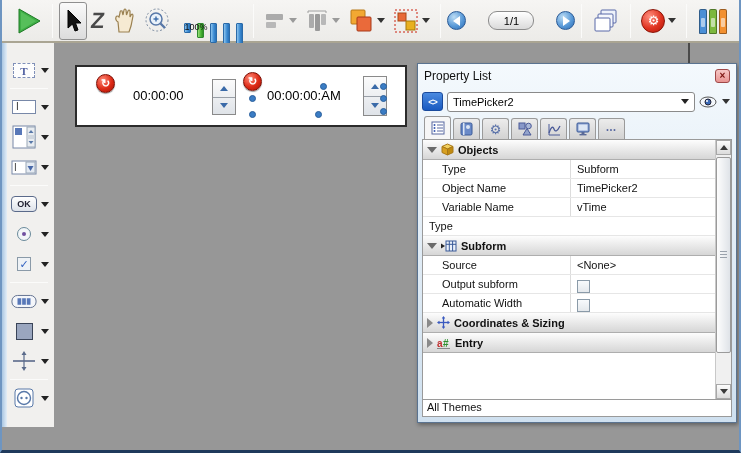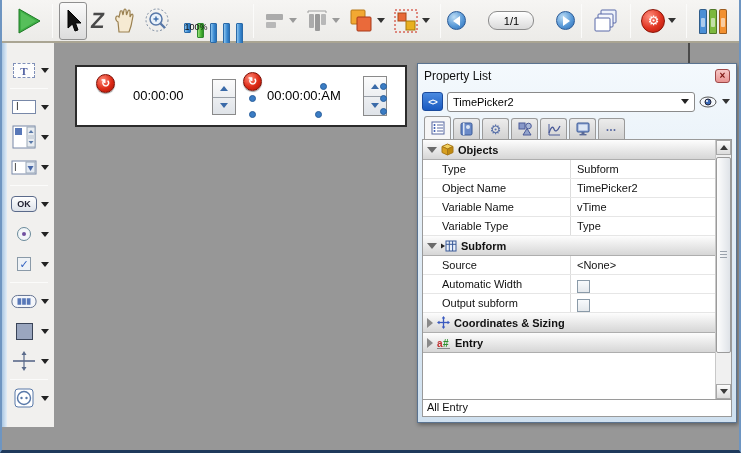--- a/index.html
+++ b/index.html
@@ -461,45 +461,44 @@
             </div>
             <div class="prow">
               <span class="lab">Object Name</span>
               <span class="val">TimePicker2</span>
             </div>
             <div class="prow">
               <span class="lab">Variable Name</span>
               <span class="val">vTime</span>
             </div>
             <div class="prow">
-              <span class="lab">Variable Type</span>
               <span class="val">Type</span>
             </div>
 
             <div class="sec-head">
               <span class="tri-exp"></span>
               <svg width="16" height="12" viewBox="0 0 16 12">
                 <polygon points="0,6 4,3.5 4,8.5" fill="#222" transform="rotate(180 2 6)"></polygon>
                 <rect x="5" y="1" width="10" height="10" fill="#eaf0fa" stroke="#3a5a98"></rect>
                 <line x1="5" y1="4.3" x2="15" y2="4.3" stroke="#3a5a98"></line>
                 <line x1="8.3" y1="1" x2="8.3" y2="11" stroke="#3a5a98"></line>
                 <line x1="11.6" y1="1" x2="11.6" y2="11" stroke="#3a5a98"></line>
               </svg>
               <span>Subform</span>
             </div>
             <div class="prow">
               <span class="lab">Source</span>
               <span class="val">&lt;None&gt;</span>
             </div>
             <div class="prow">
+              <span class="lab">Output subform</span>
+              <span class="val"><span class="cbx" style="display:inline-block"></span></span>
+            </div>
+            <div class="prow">
               <span class="lab">Automatic Width</span>
-              <span class="val"><span class="cbx" style="display:inline-block"></span></span>
-            </div>
-            <div class="prow">
-              <span class="lab">Output subform</span>
               <span class="val"><span class="cbx" style="display:inline-block"></span></span>
             </div>
 
             <div class="sec-head">
               <span class="tri-col"></span>
               <svg width="13" height="13" viewBox="0 0 13 13">
                 <line x1="6.5" y1="1" x2="6.5" y2="12" stroke="#3a5ac0" stroke-width="1.3"></line>
                 <line x1="1" y1="6.5" x2="12" y2="6.5" stroke="#3a5ac0" stroke-width="1.3"></line>
                 <polygon points="6.5,0 4.8,2.5 8.2,2.5" fill="#3a5ac0"></polygon>
                 <polygon points="6.5,13 4.8,10.5 8.2,10.5" fill="#3a5ac0"></polygon>
@@ -524,17 +523,17 @@
                 <span class="sb-tri-u"></span>
               </div>
             <div class="sthumb">
                 <span class="grip"></span>
               </div>
             <div class="sbtn down">
                 <span class="sb-tri-d"></span>
               </div>
           </div>
         </div>
-        <div class="pl-footer">All Entry</div>
+        <div class="pl-footer">All Themes</div>
       </div>
     </div>
   </div>
 </div>
 
 </body></html>

